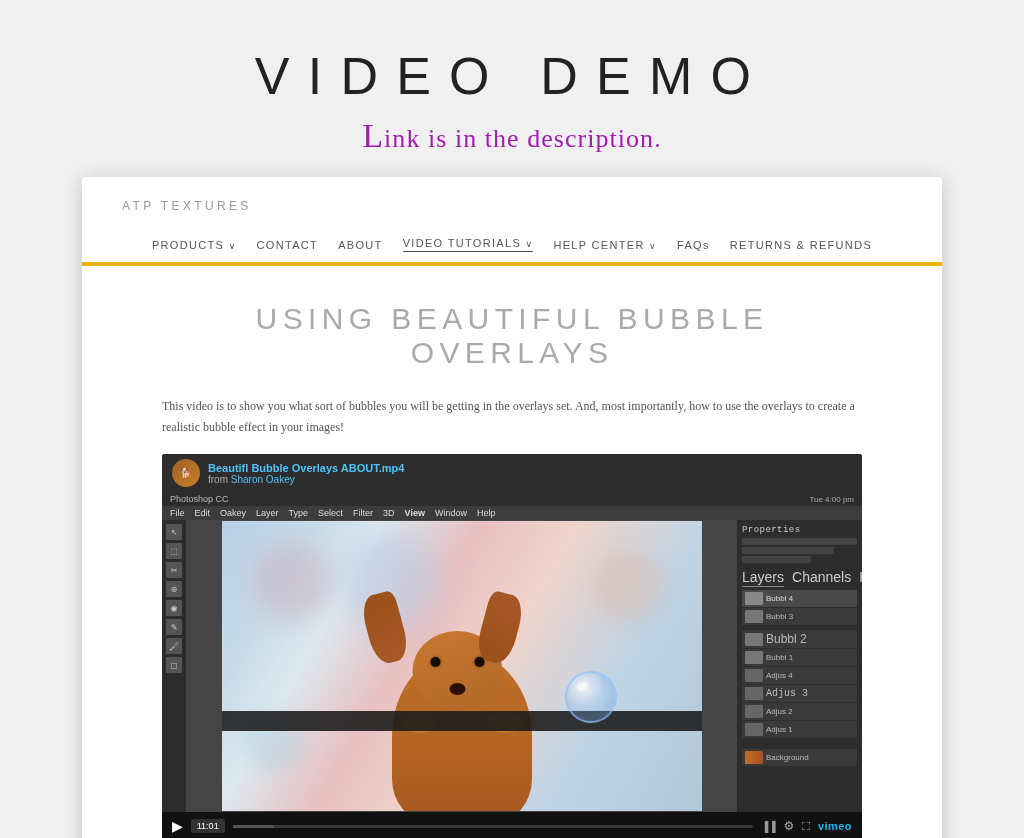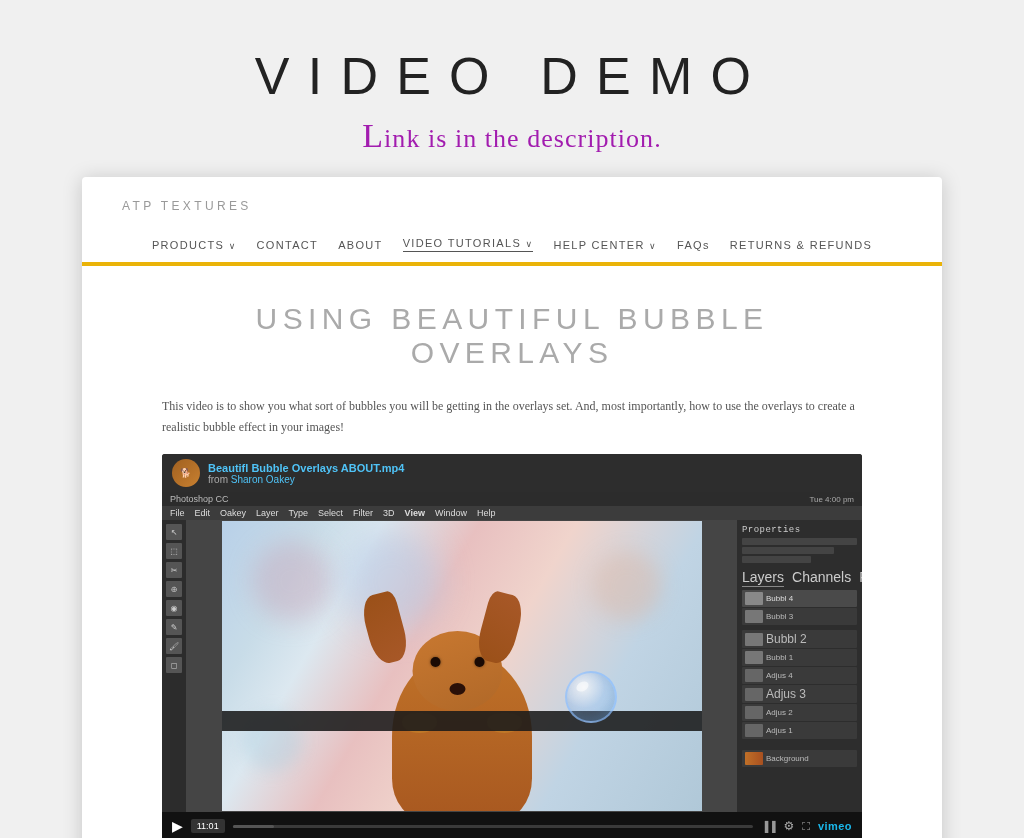--- a/index.html
+++ b/index.html
@@ -171,21 +171,21 @@
               <div style="display:flex;align-items:center;gap:3px;background:#3a3a3a;padding:2px 3px;border-radius:1px;margin-bottom:1px;cursor:pointer;">
                 <div style="width:18px;height:13px;background:#777;border-radius:1px;flex-shrink:0;"></div>
                 <span style="font-family:Arial,sans-serif;font-size:8px;color:#bbb;">Bubbl 1</span>
               </div>
               <div style="display:flex;align-items:center;gap:3px;background:#3a3a3a;padding:2px 3px;border-radius:1px;margin-bottom:1px;cursor:pointer;">
                 <div style="width:18px;height:13px;background:#666;border-radius:1px;flex-shrink:0;"></div>
                 <span style="font-family:Arial,sans-serif;font-size:8px;color:#bbb;">Adjus 4</span>
               </div>
               <div style="display:flex;align-items:center;gap:3px;background:#3a3a3a;padding:2px 3px;border-radius:1px;margin-bottom:1px;cursor:pointer;">
                 <div style="width:18px;height:13px;background:#666;border-radius:1px;flex-shrink:0;"></div>
-                <span style="font-family:Liberation Sans, sans-serif;font-size:12px;color:#bbb;">Adjus 3</span>
+                <span style="font-family:Liberation Mono, monospace;font-size:10px;color:#bbb;">Adjus 3</span>
               </div>
               <div style="display:flex;align-items:center;gap:3px;background:#3a3a3a;padding:2px 3px;border-radius:1px;margin-bottom:1px;cursor:pointer;">
                 <div style="width:18px;height:13px;background:#666;border-radius:1px;flex-shrink:0;"></div>
                 <span style="font-family:Arial,sans-serif;font-size:8px;color:#bbb;">Adjus 2</span>
               </div>
               <div style="display:flex;align-items:center;gap:3px;background:#3a3a3a;padding:2px 3px;border-radius:1px;margin-bottom:11px;cursor:pointer;">
                 <div style="width:18px;height:13px;background:#666;border-radius:1px;flex-shrink:0;"></div>
                 <span style="font-family:Arial,sans-serif;font-size:8px;color:#bbb;">Adjus 1</span>
               </div>
               <div style="display:flex;align-items:center;gap:3px;background:#3a3a3a;padding:2px 3px;border-radius:1px;margin-bottom:1px;cursor:pointer;">

